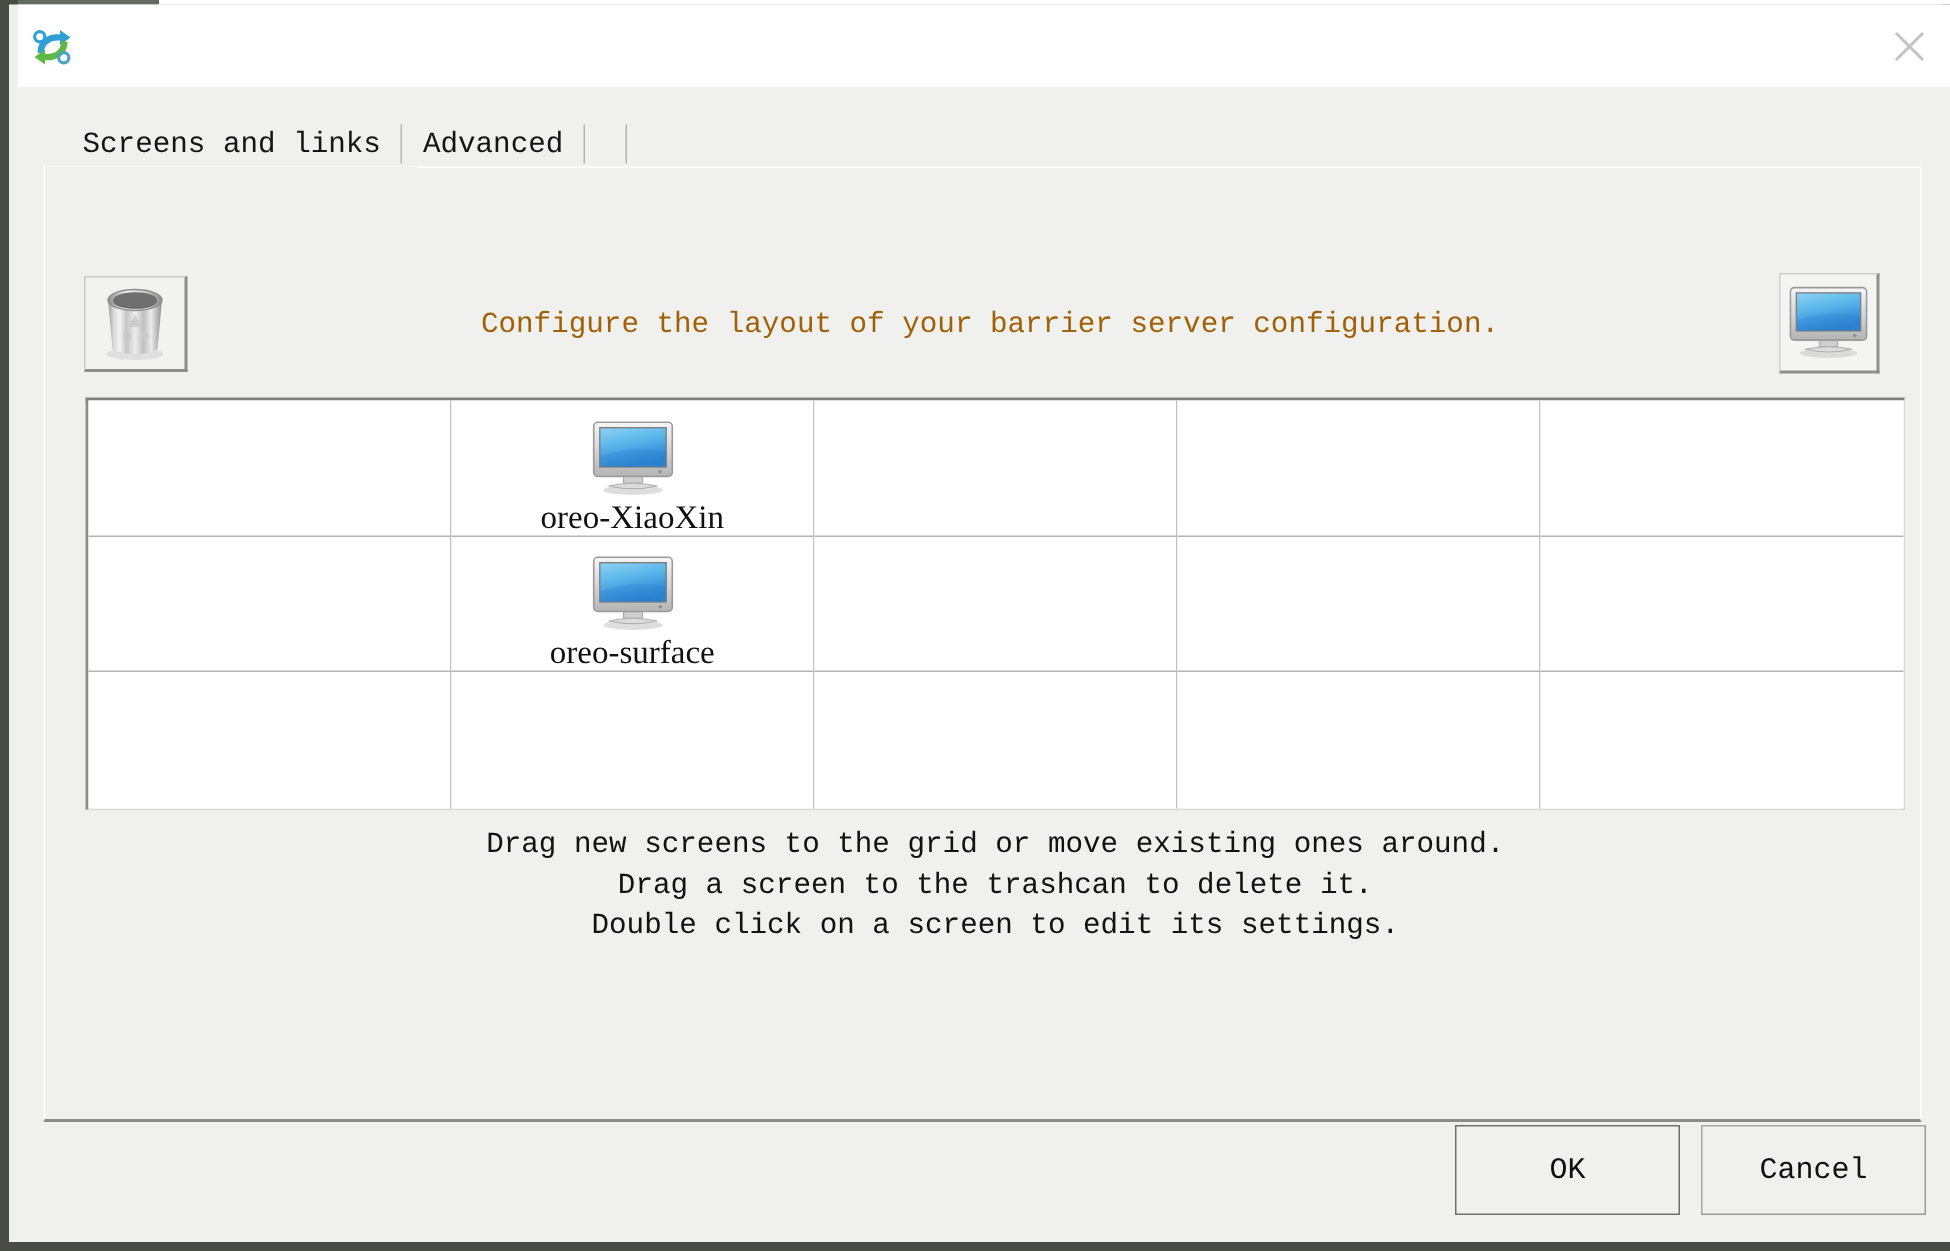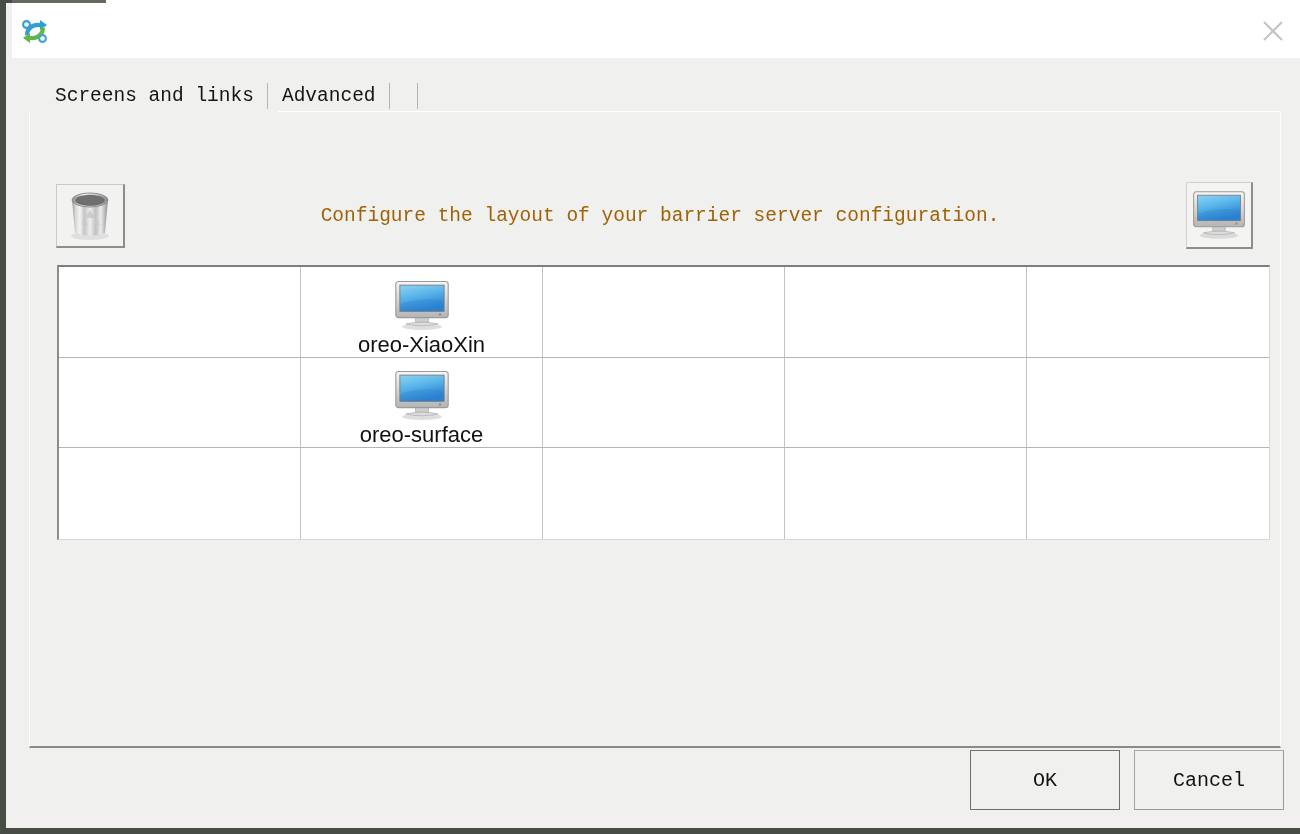--- a/index.html
+++ b/index.html
@@ -214,21 +214,21 @@
     position: absolute;
     left: 0; right: 0; bottom: 0; top: 0;
     display: flex;
     flex-direction: column;
     align-items: center;
     justify-content: flex-end;
     padding-bottom: 1px;
   }
   .cell-inner svg { display: block; }
   .screen-label {
-    font-family: Liberation Sans, sans-serif;
+    font-family: Liberation Serif, serif;
     font-size: 22px;
     color: #111111;
     line-height: 1.05;
     margin-top: 0;
     white-space: nowrap;
   }
 
   
   #instructions {
     position: absolute;
@@ -443,20 +443,25 @@
         <div class="grid-cell"></div>
         <div class="grid-cell"></div>
 
         <div class="grid-cell"></div>
         <div class="grid-cell"></div>
         <div class="grid-cell"></div>
         <div class="grid-cell"></div>
         <div class="grid-cell"></div>
       </div>
 
+      <div id="instructions">
+        <div>Drag new screens to the grid or move existing ones around.</div>
+        <div>Drag a screen to the trashcan to delete it.</div>
+        <div>Double click on a screen to edit its settings.</div>
+      </div>
 
     </div>
 
     <div id="button-row">
       <div class="dlg-button default">OK</div>
       <div class="dlg-button">Cancel</div>
     </div>
 
   </div>
 </div>

